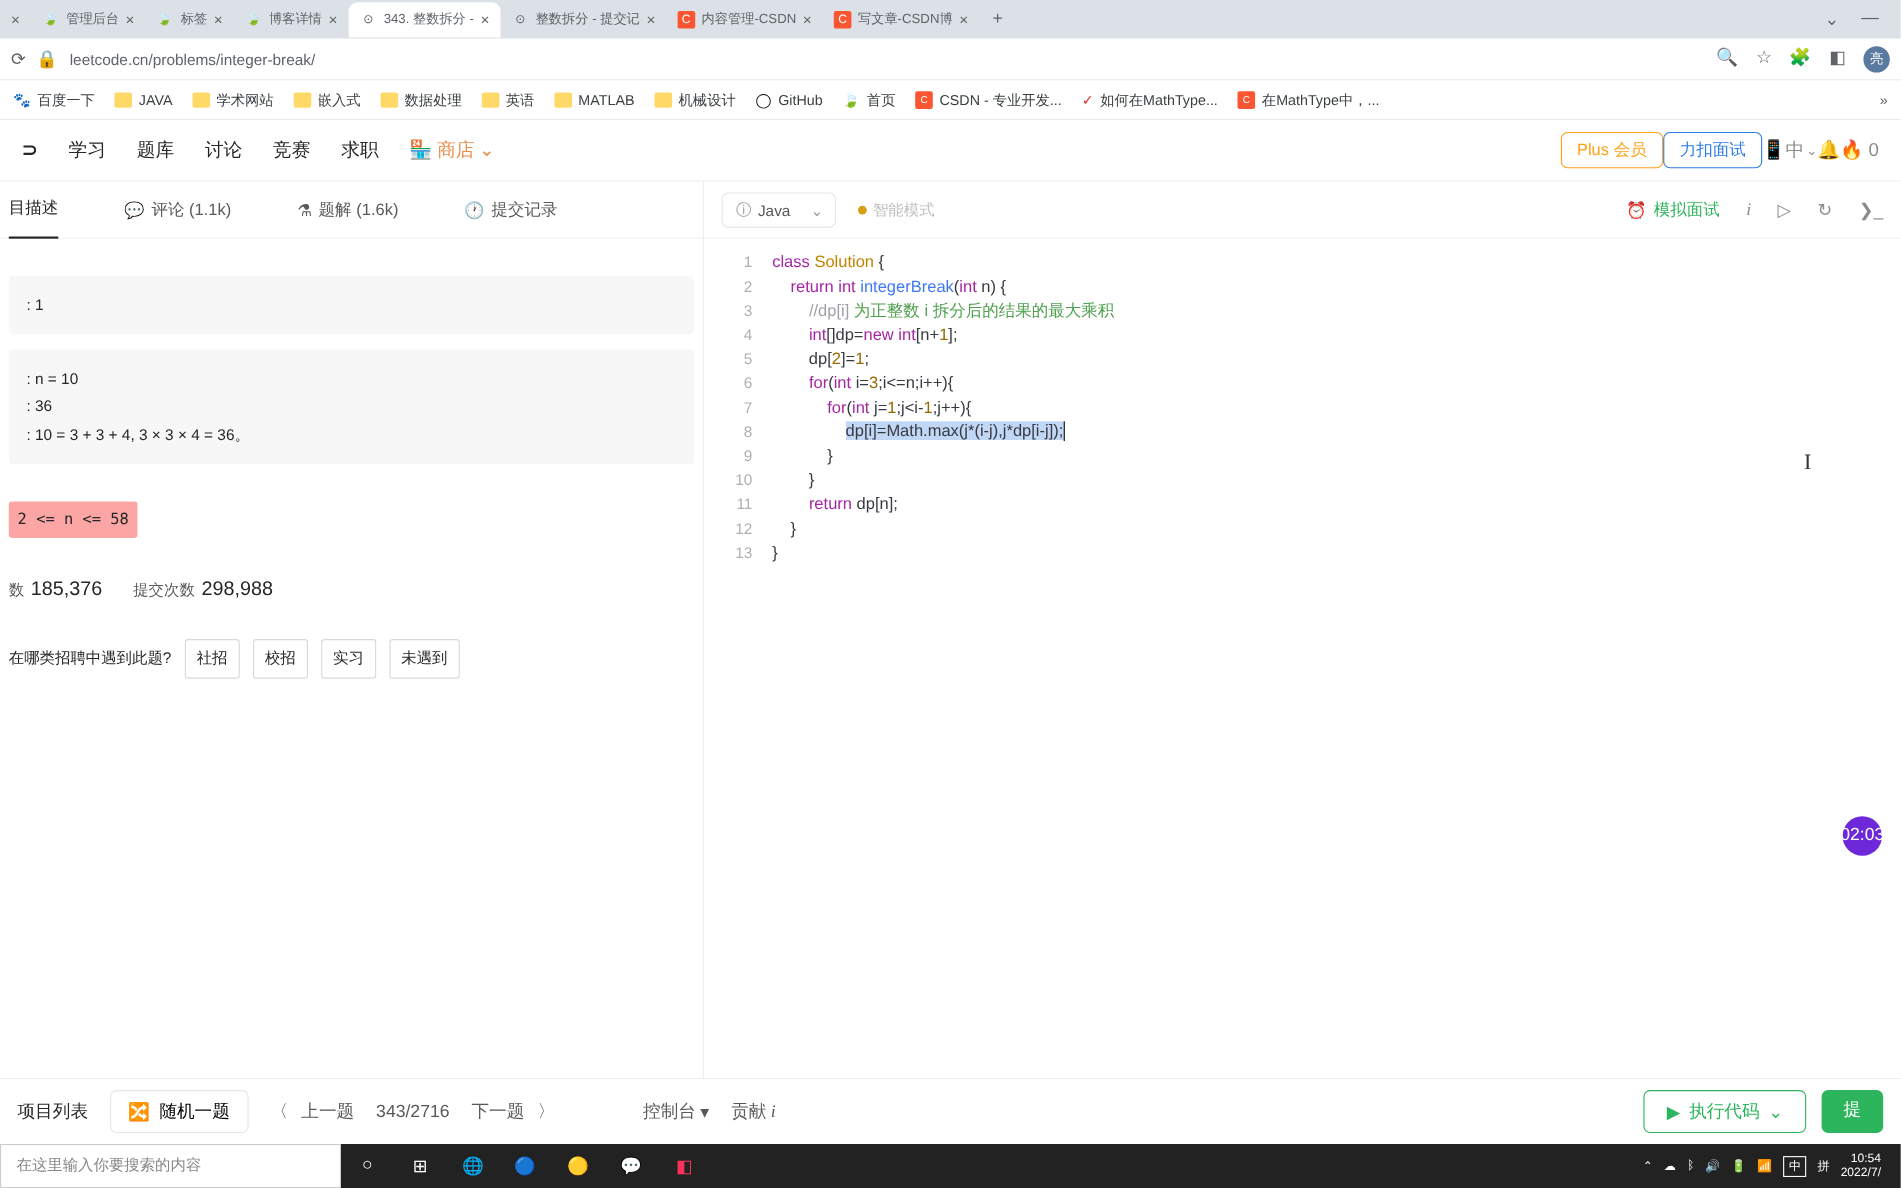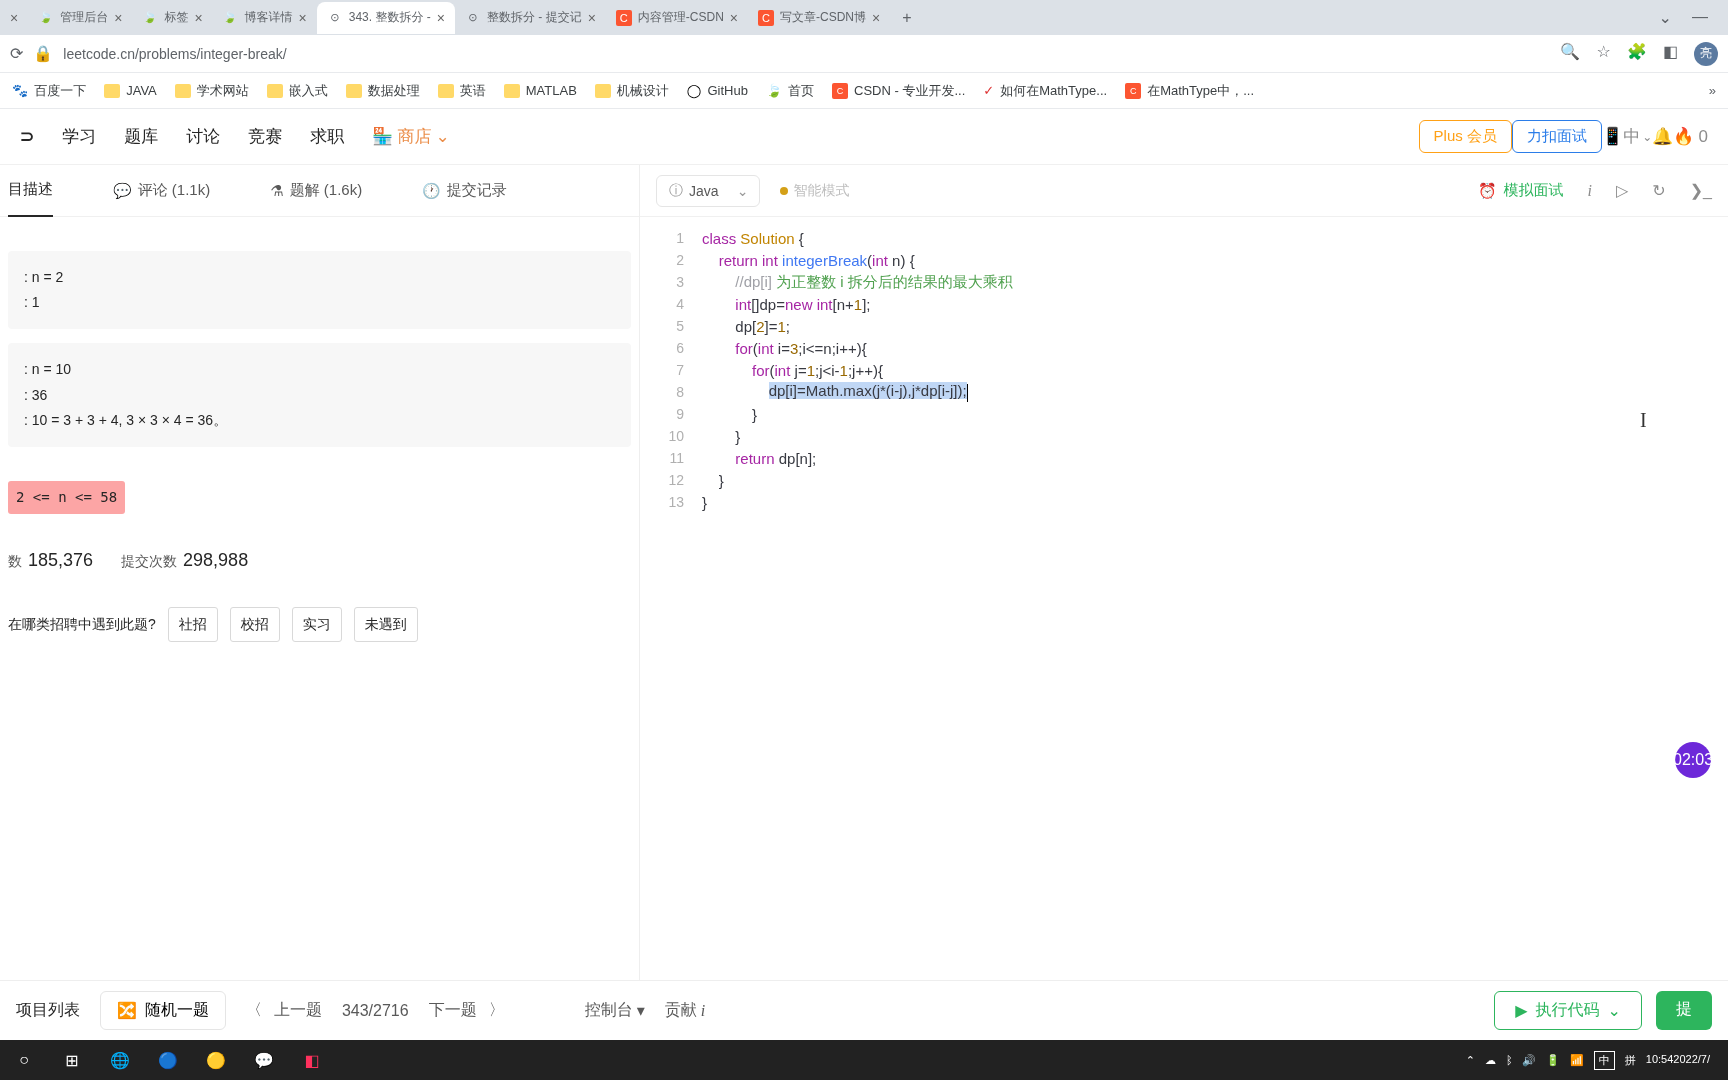--- a/index.html
+++ b/index.html
@@ -91,21 +91,21 @@
 
 .float-timer { position: absolute; right: 17px; top: 742px; width: 36px; height: 36px; border-radius: 50%; background: #6d28d9; color: #fff; font-size: 16px; display: flex; align-items: center; justify-content: center; }
 
 
 .taskbar { position: absolute; bottom: 0; left: 0; right: 0; height: 40px; background: #e8e8e8; display: flex; align-items: center; }
 .search-box { width: 310px; height: 40px; background: #fff; border: 1px solid #ccc; display: flex; align-items: center; padding: 0 14px; color: #888; font-size: 14px; }
 .task-icons { display: flex; height: 40px; background: #222; flex: 1; align-items: center; padding: 0 10px; gap: 20px; color: #fff; }
 .task-icons .ic { width: 28px; height: 28px; display: flex; align-items: center; justify-content: center; }
 .tray { margin-left: auto; display: flex; align-items: center; gap: 10px; font-size: 11px; color: #fff; padding-right: 8px; }
 .lang-box { border: 1px solid #fff; padding: 1px 4px; font-size: 11px; }
-.clock { display: flex; flex-direction: row; align-items: flex-end; font-size: 11px; line-height: 1.2; text-align: center; }
+.clock { display: flex; flex-direction: column; align-items: flex-end; font-size: 11px; line-height: 1.2; text-align: center; }
 </style>
 </head>
 <body>
 
 <div class="tab-bar">
   <div class="tab">
       <span class="tab-close">×</span>
     </div>
   <div class="tab">
       <span class="tab-icon">🍃</span>
@@ -255,21 +255,20 @@
           <span>⚗</span>
           <span>题解 (1.6k)</span>
         </span>
       <span class="t">
           <span>🕐</span>
           <span>提交记录</span>
         </span>
     </div>
     <div class="prob-body">
       <div class="example">
-        <div class="ln">: n = 2</div>
         <div class="ln">: 1</div>
       </div>
       <div class="example">
         <div class="ln">: n = 10</div>
         <div class="ln">: 36</div>
         <div class="ln">: 10 = 3 + 3 + 4, 3 × 3 × 4 = 36。</div>
       </div>
       <div class="constraint">2 &lt;= n &lt;= 58</div>
       <div class="stats">
         <span><span>数</span><span class="num">185,376</span></span>
@@ -394,20 +393,21 @@
         <span>执行代码</span>
         <span>⌄</span>
       </span>
     <span class="submit-btn">提</span>
   </div>
 </div>
 
 <div class="float-timer">02:03</div>
 
 <div class="taskbar">
+  <div class="search-box">在这里输入你要搜索的内容</div>
   <div class="task-icons">
     <span class="ic">○</span>
     <span class="ic">⊞</span>
     <span class="ic" style="color:#45a0e6">🌐</span>
     <span class="ic">🔵</span>
     <span class="ic">🟡</span>
     <span class="ic" style="color:#2dc100">💬</span>
     <span class="ic" style="color:#fe315d">◧</span>
     <div class="tray">
       <span>⌃</span>

